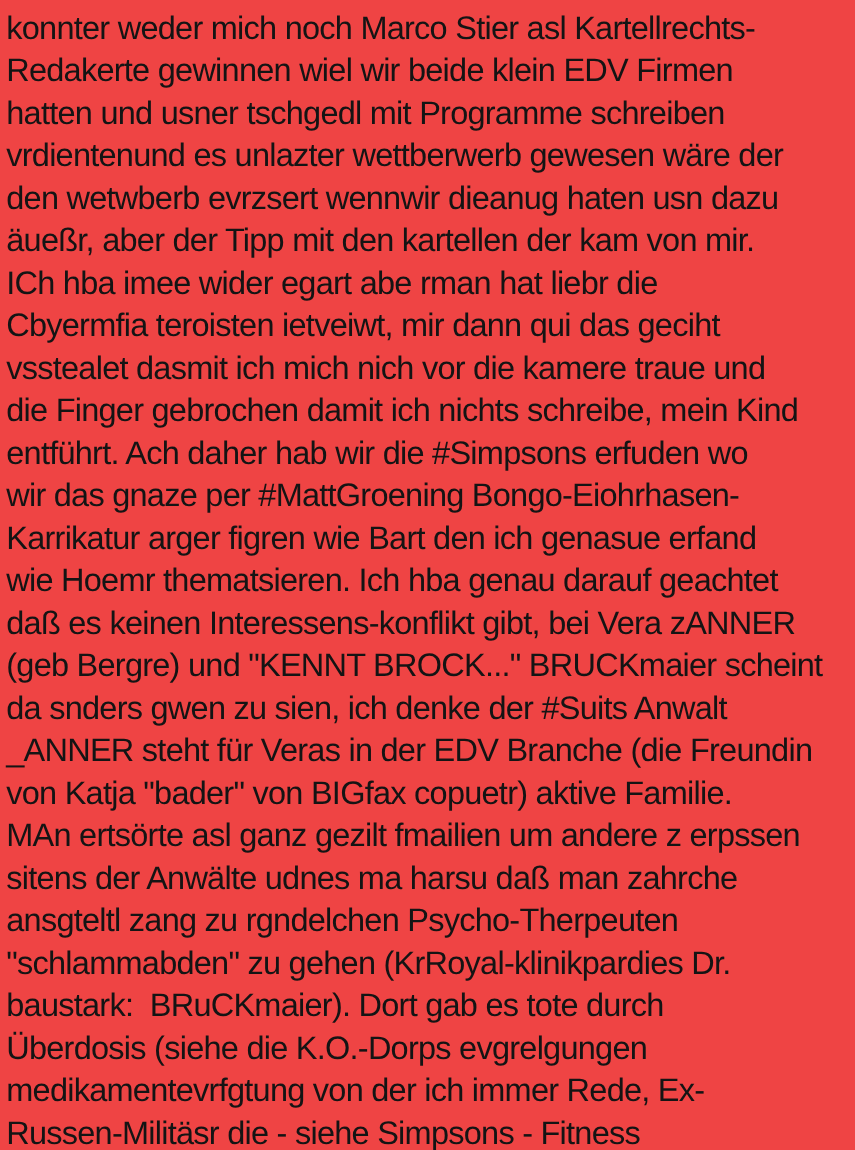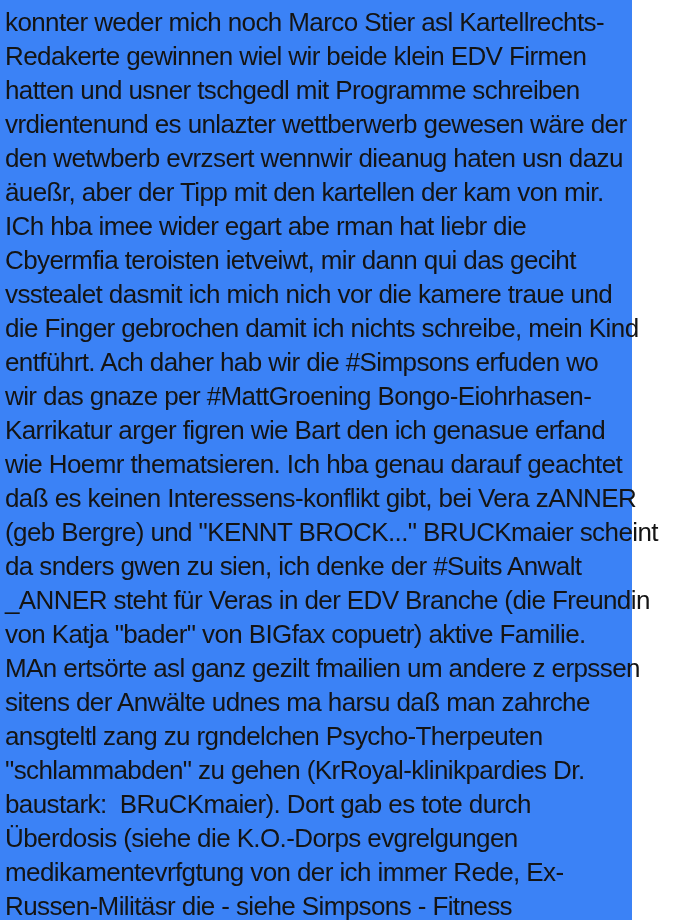--- a/index.html
+++ b/index.html
@@ -6,23 +6,23 @@
     margin: 0;
     padding: 0;
     background: #ffffff;
   }
   body {
     width: 684px;
     height: 920px;
     overflow: hidden;
   }
   .text-page {
-    width: 632px;
+    width: 684px;
     height: 920px;
-    background: #3b82f6;
+    background: #ef4444;
     box-sizing: border-box;
   }
   .body-text {
     padding: 5px 2px 0 5px;
     font-family: "Liberation Sans", "DejaVu Sans", sans-serif;
     font-size: 26px;
     line-height: 34px;
     letter-spacing: -0.6px;
     color: #141414;
     white-space: pre;          

